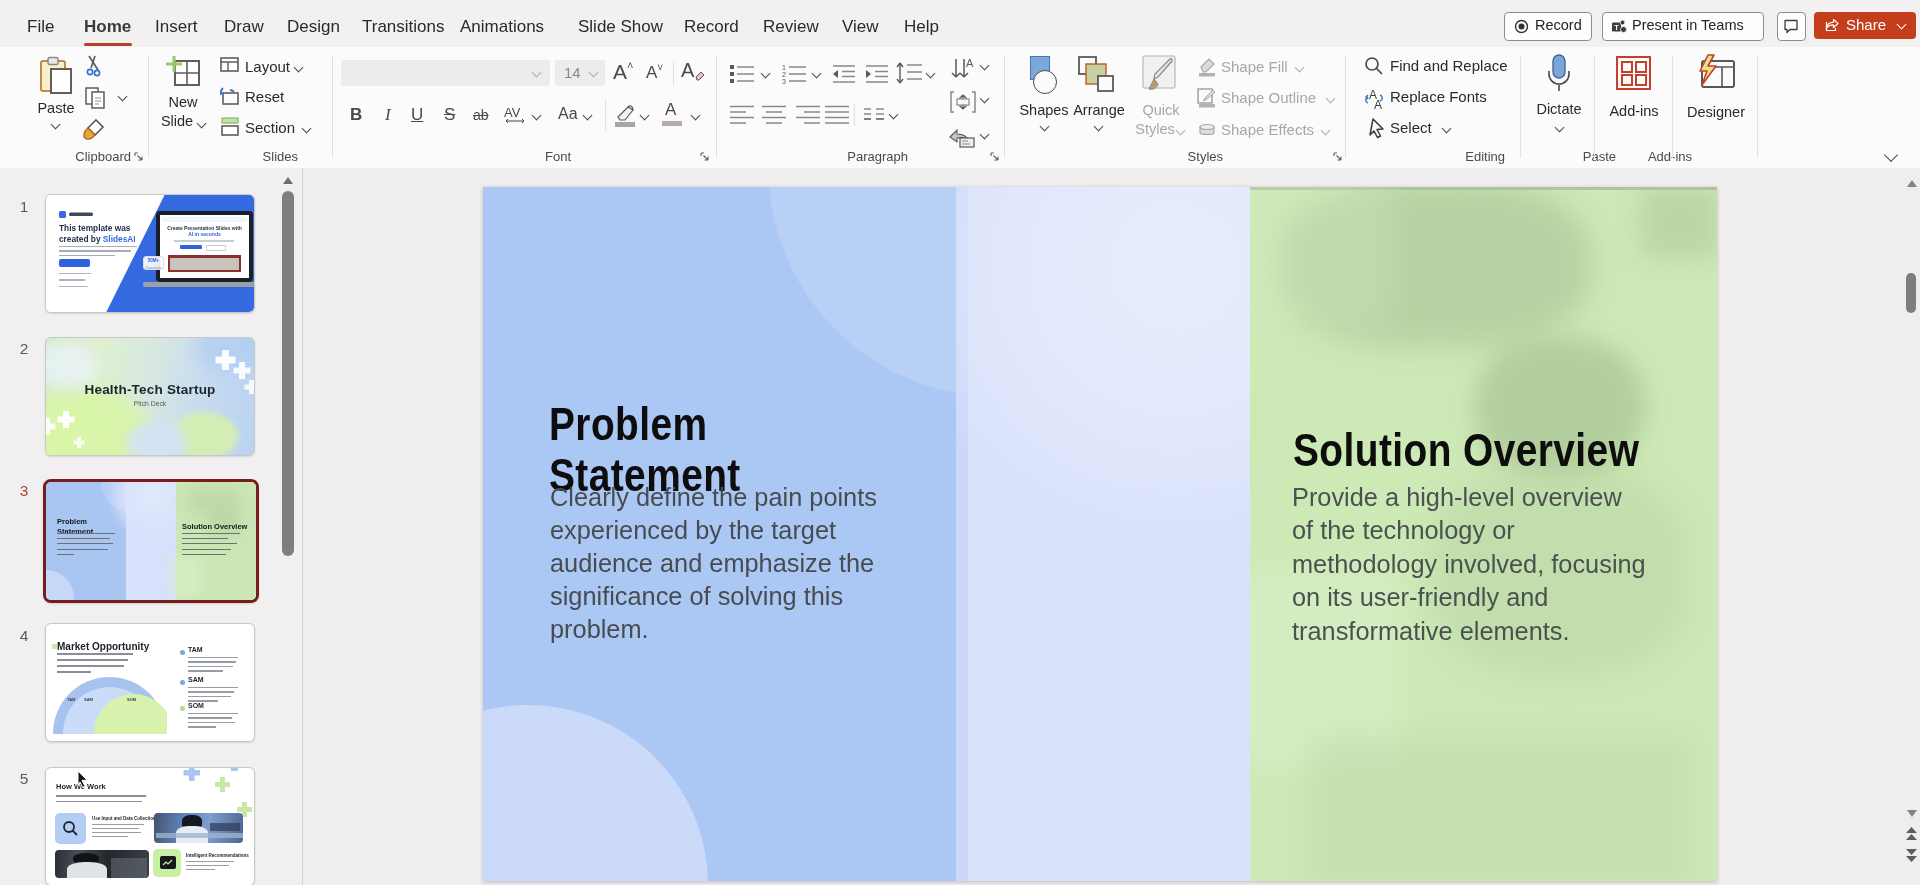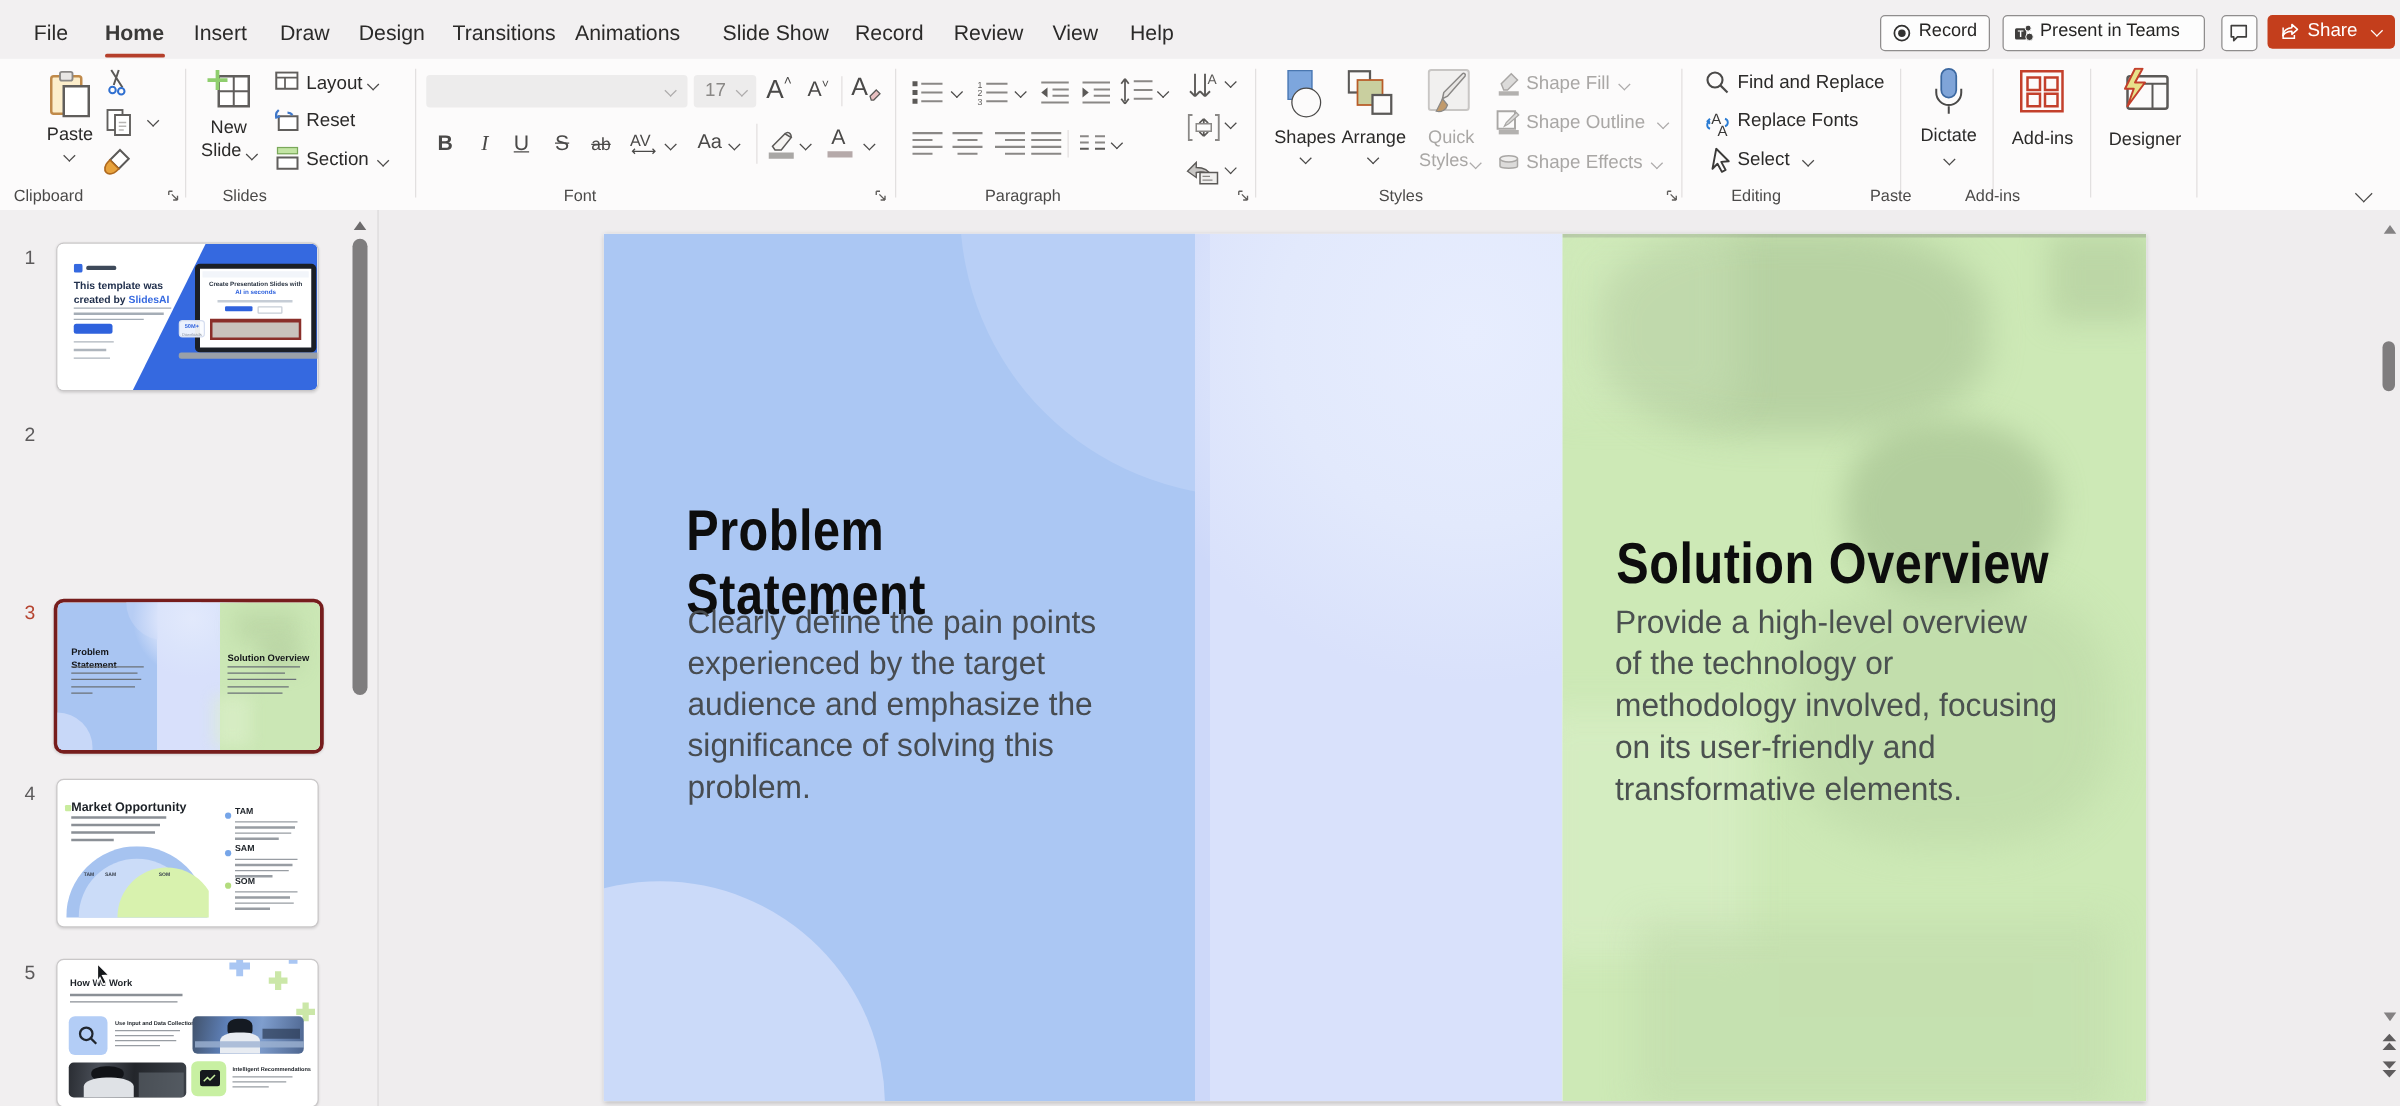--- a/index.html
+++ b/index.html
@@ -1,21 +1,21 @@
 <!DOCTYPE html>
 <html><head><meta charset="utf-8">
 <style>
 html,body{margin:0;padding:0}
 body{width:1920px;height:885px;overflow:hidden;position:relative;background:#efedee;font-family:"Liberation Sans",sans-serif;-webkit-font-smoothing:antialiased}
 .abs{position:absolute}
 #menubar{position:absolute;left:0;top:0;width:1920px;height:47px;background:#f2f0f1}
 .tab{position:absolute;top:0;height:47px;line-height:54px;font-size:17px;color:#2b2a29;white-space:nowrap}
 #ribbon{position:absolute;left:0;top:47px;width:1920px;height:121px;background:#fcfbfb;border-bottom:1px solid #dedcdc}
 .sep{position:absolute;width:1px;background:#e2e0e0;top:8px;height:103px}
-.lbl{position:absolute;font-size:13px;color:#4b4a49;top:102px;width:120px;text-align:left;white-space:nowrap}
+.lbl{position:absolute;font-size:13px;color:#4b4a49;top:102px;width:120px;text-align:right;white-space:nowrap}
 .rtx{position:absolute;font-size:15px;color:#2b2a29;white-space:nowrap}
 .gtx{position:absolute;font-size:15px;color:#a9a7a5;white-space:nowrap}
 .chv{position:absolute;width:6px;height:6px;border-right:1.4px solid #4a4948;border-bottom:1.4px solid #4a4948;transform:rotate(45deg)}
 .chvg{position:absolute;width:6px;height:6px;border-right:1.4px solid #adabab;border-bottom:1.4px solid #adabab;transform:rotate(45deg)}
 .dlg{position:absolute;width:10px;height:10px}
 #panel{position:absolute;left:0;top:168px;width:302px;height:717px;background:#f1eff0;border-right:1px solid #d7d5d6}
 .thumb{position:absolute;left:45px;width:208px;height:117px;background:#fff;border:1px solid #c9c7c8;border-radius:6px;overflow:hidden;box-shadow:0 1px 2px rgba(0,0,0,.12)}
 .tnum{position:absolute;left:14px;width:20px;text-align:center;font-size:15.5px;color:#5c5a5b}
 #canvas{position:absolute;left:303px;top:168px;width:1617px;height:717px;background:#efedee}
 #slide{position:absolute;left:483px;top:187px;width:1234px;height:694px;background:#fff;box-shadow:0 1px 4px rgba(0,0,0,.22);overflow:hidden}
@@ -120,21 +120,21 @@
  <rect x="2" y="9" width="16" height="9" fill="#fff" stroke="#605e5c" stroke-width="1.6"></rect>
 </svg>
 <span class="rtx" style="left:245px;top:72px">Section</span>
 <div class="chv" style="left:303px;top:78px"></div>
 <span class="lbl" style="left:178px">Slides</span>
 <div class="sep" style="left:332px"></div>
 
 <div class="abs" style="left:341px;top:13px;width:209px;height:26px;background:#edecec;border-radius:3px"></div>
 <div class="chvg" style="left:533px;top:22px"></div>
 <div class="abs" style="left:555px;top:13px;width:50px;height:26px;background:#edecec;border-radius:3px"></div>
-<span class="gtx" style="left:564px;top:17px;color:#8a8886">17</span>
+<span class="gtx" style="left:564px;top:17px;color:#8a8886">14</span>
 <div class="chvg" style="left:590px;top:22px"></div>
 <span class="rtx" style="left:613px;top:12px;font-size:21px;color:#4a4948">A<span style="font-size:11px;vertical-align:10px">˄</span></span>
 <span class="rtx" style="left:646px;top:15px;font-size:17px;color:#4a4948">A<span style="font-size:10px;vertical-align:7px">˅</span></span>
 <div class="abs" style="left:673px;top:14px;width:1px;height:24px;background:#e2e0e0"></div>
 <span class="rtx" style="left:681px;top:12px;font-size:20px;color:#4a4948">A</span>
     <svg class="abs" style="left:694px;top:22px" width="12" height="12" viewBox="0 0 12 12">
       <path d="M2 8l5-5 3 3-5 5H3z" fill="#e7bfc0" stroke="#5b5957" stroke-width="1"></path>
     </svg>
 <span class="rtx" style="left:350px;top:58px;font-size:17px;font-weight:bold;color:#4a4948">B</span>
 <span class="rtx" style="left:385px;top:58px;font-size:17px;font-style:italic;font-family:'Liberation Serif',serif;color:#4a4948">I</span>
@@ -384,20 +384,37 @@
      <div style="position:absolute;left:14px;top:25px;width:60px;height:2px;background:#c6cdd6"></div>
      <div style="position:absolute;left:20px;top:30px;width:22px;height:4px;background:#2f62dd;border-radius:1px"></div>
      <div style="position:absolute;left:46px;top:30px;width:18px;height:4px;border:1px solid #c6cdd6;border-radius:1px"></div>
      <div style="position:absolute;left:8px;top:40px;width:73px;height:17px;background:#8a2f2a"></div>
      <div style="position:absolute;left:10px;top:43px;width:69px;height:12px;background:#c9c3bd"></div>
   </div>
   <div class="abs" style="left:97px;top:87px;width:114px;height:5px;background:#9aa0a8;border-radius:2px"></div>
   <div class="abs" style="left:97px;top:61px;width:21px;height:14px;background:rgba(250,252,255,.93);border:1px solid #d6def0;border-radius:3px;font-size:4.5px;color:#2f62dd;font-weight:bold;text-align:center;line-height:6.5px;padding-top:1px;box-sizing:border-box">50M+<br><span style="color:#8a93a3;font-weight:normal;font-size:3.2px">Downloads</span></div>
 </div>
 <span class="tnum" style="top:172px">2</span>
+<div class="thumb" style="top:169px;background:linear-gradient(100deg,#d3ecc4 0%,#def0d0 25%,#d7e7e2 50%,#c5daf1 75%,#bad3f3 100%)">
+  <div class="abs" style="left:-25px;top:50px;width:130px;height:95px;border-radius:50%;background:#d9f6a5;opacity:.9;filter:blur(8px)"></div>
+  <div class="abs" style="left:-12px;top:3px;width:65px;height:48px;border-radius:50%;background:#e9f2f6;opacity:.85;filter:blur(7px)"></div>
+  <div class="abs" style="left:126px;top:74px;width:66px;height:48px;border-radius:50%;background:#d5efb0;opacity:.95;filter:blur(3px)"></div>
+  <div class="abs" style="left:80px;top:84px;width:60px;height:40px;border-radius:50%;background:#d3e2f6;opacity:.9;filter:blur(5px)"></div>
+  <div class="abs" style="left:150px;top:-20px;width:70px;height:55px;border-radius:50%;background:#aecdf4;opacity:.7;filter:blur(8px)"></div>
+  <svg class="abs" style="left:0;top:0" width="208" height="117" viewBox="0 0 208 117" fill="#fff">
+    <path d="M176 12h7v6.5h6.5v7H183v6.5h-7v-6.5h-6.5v-7H176z" opacity=".95"></path>
+    <path d="M193 24h6v5.5h5.5v6H199v5.5h-6v-5.5h-5.5v-6H193z" opacity=".9"></path>
+    <path d="M203 42h5v4.5h4.5v5H208v4.5h-5v-4.5h-4.5v-5H203z" opacity=".85"></path>
+    <path d="M17 73h6v5.5h5.5v6H23v5.5h-6v-5.5h-5.5v-6H17z" opacity=".95"></path>
+    <path d="M-2 80h6v5.5h5.5v6H4v5.5h-6v-5.5h-5.5v-6H-2z" opacity=".9"></path>
+    <path d="M31 99h4v3.5h3.5v4H35v3.5h-4v-3.5h-3.5v-4H31z" opacity=".85"></path>
+  </svg>
+  <div class="abs" style="left:0;top:44px;width:208px;text-align:center;font-size:13.5px;font-weight:bold;color:#1d242c;letter-spacing:.2px">Health-Tech Startup</div>
+  <div class="abs" style="left:0;top:62px;width:208px;text-align:center;font-size:6.8px;color:#565c63">Pitch Deck</div>
+</div>
 <span class="tnum" style="top:314px;color:#b5432f">3</span>
 <div class="thumb" style="top:311px;left:43px;width:210px;height:118px;border:3px solid #761d1d;border-radius:8px">
   <div class="abs" style="left:0;top:0;width:38.3%;height:100%;background:#a9c5f2">
     <div style="position:absolute;left:55px;top:-30px;width:60px;height:60px;border-radius:50%;background:#b7cdf4"></div>
     <div style="position:absolute;left:-28px;top:88px;width:56px;height:56px;border-radius:50%;background:#c8d8f8"></div>
   </div>
   <div class="abs" style="left:38.3%;top:0;width:23.8%;height:100%;background:#d8e0fb">
     <div style="position:absolute;left:-20px;top:-35px;width:95px;height:95px;border-radius:50%;background:radial-gradient(closest-side,#e2e9fc 0%,#dbe4fb 55%,rgba(204,218,248,0) 100%)"></div>
   </div>
   <div class="abs" style="left:62.1%;top:0;width:37.9%;height:100%;background:#cbe7b5">

